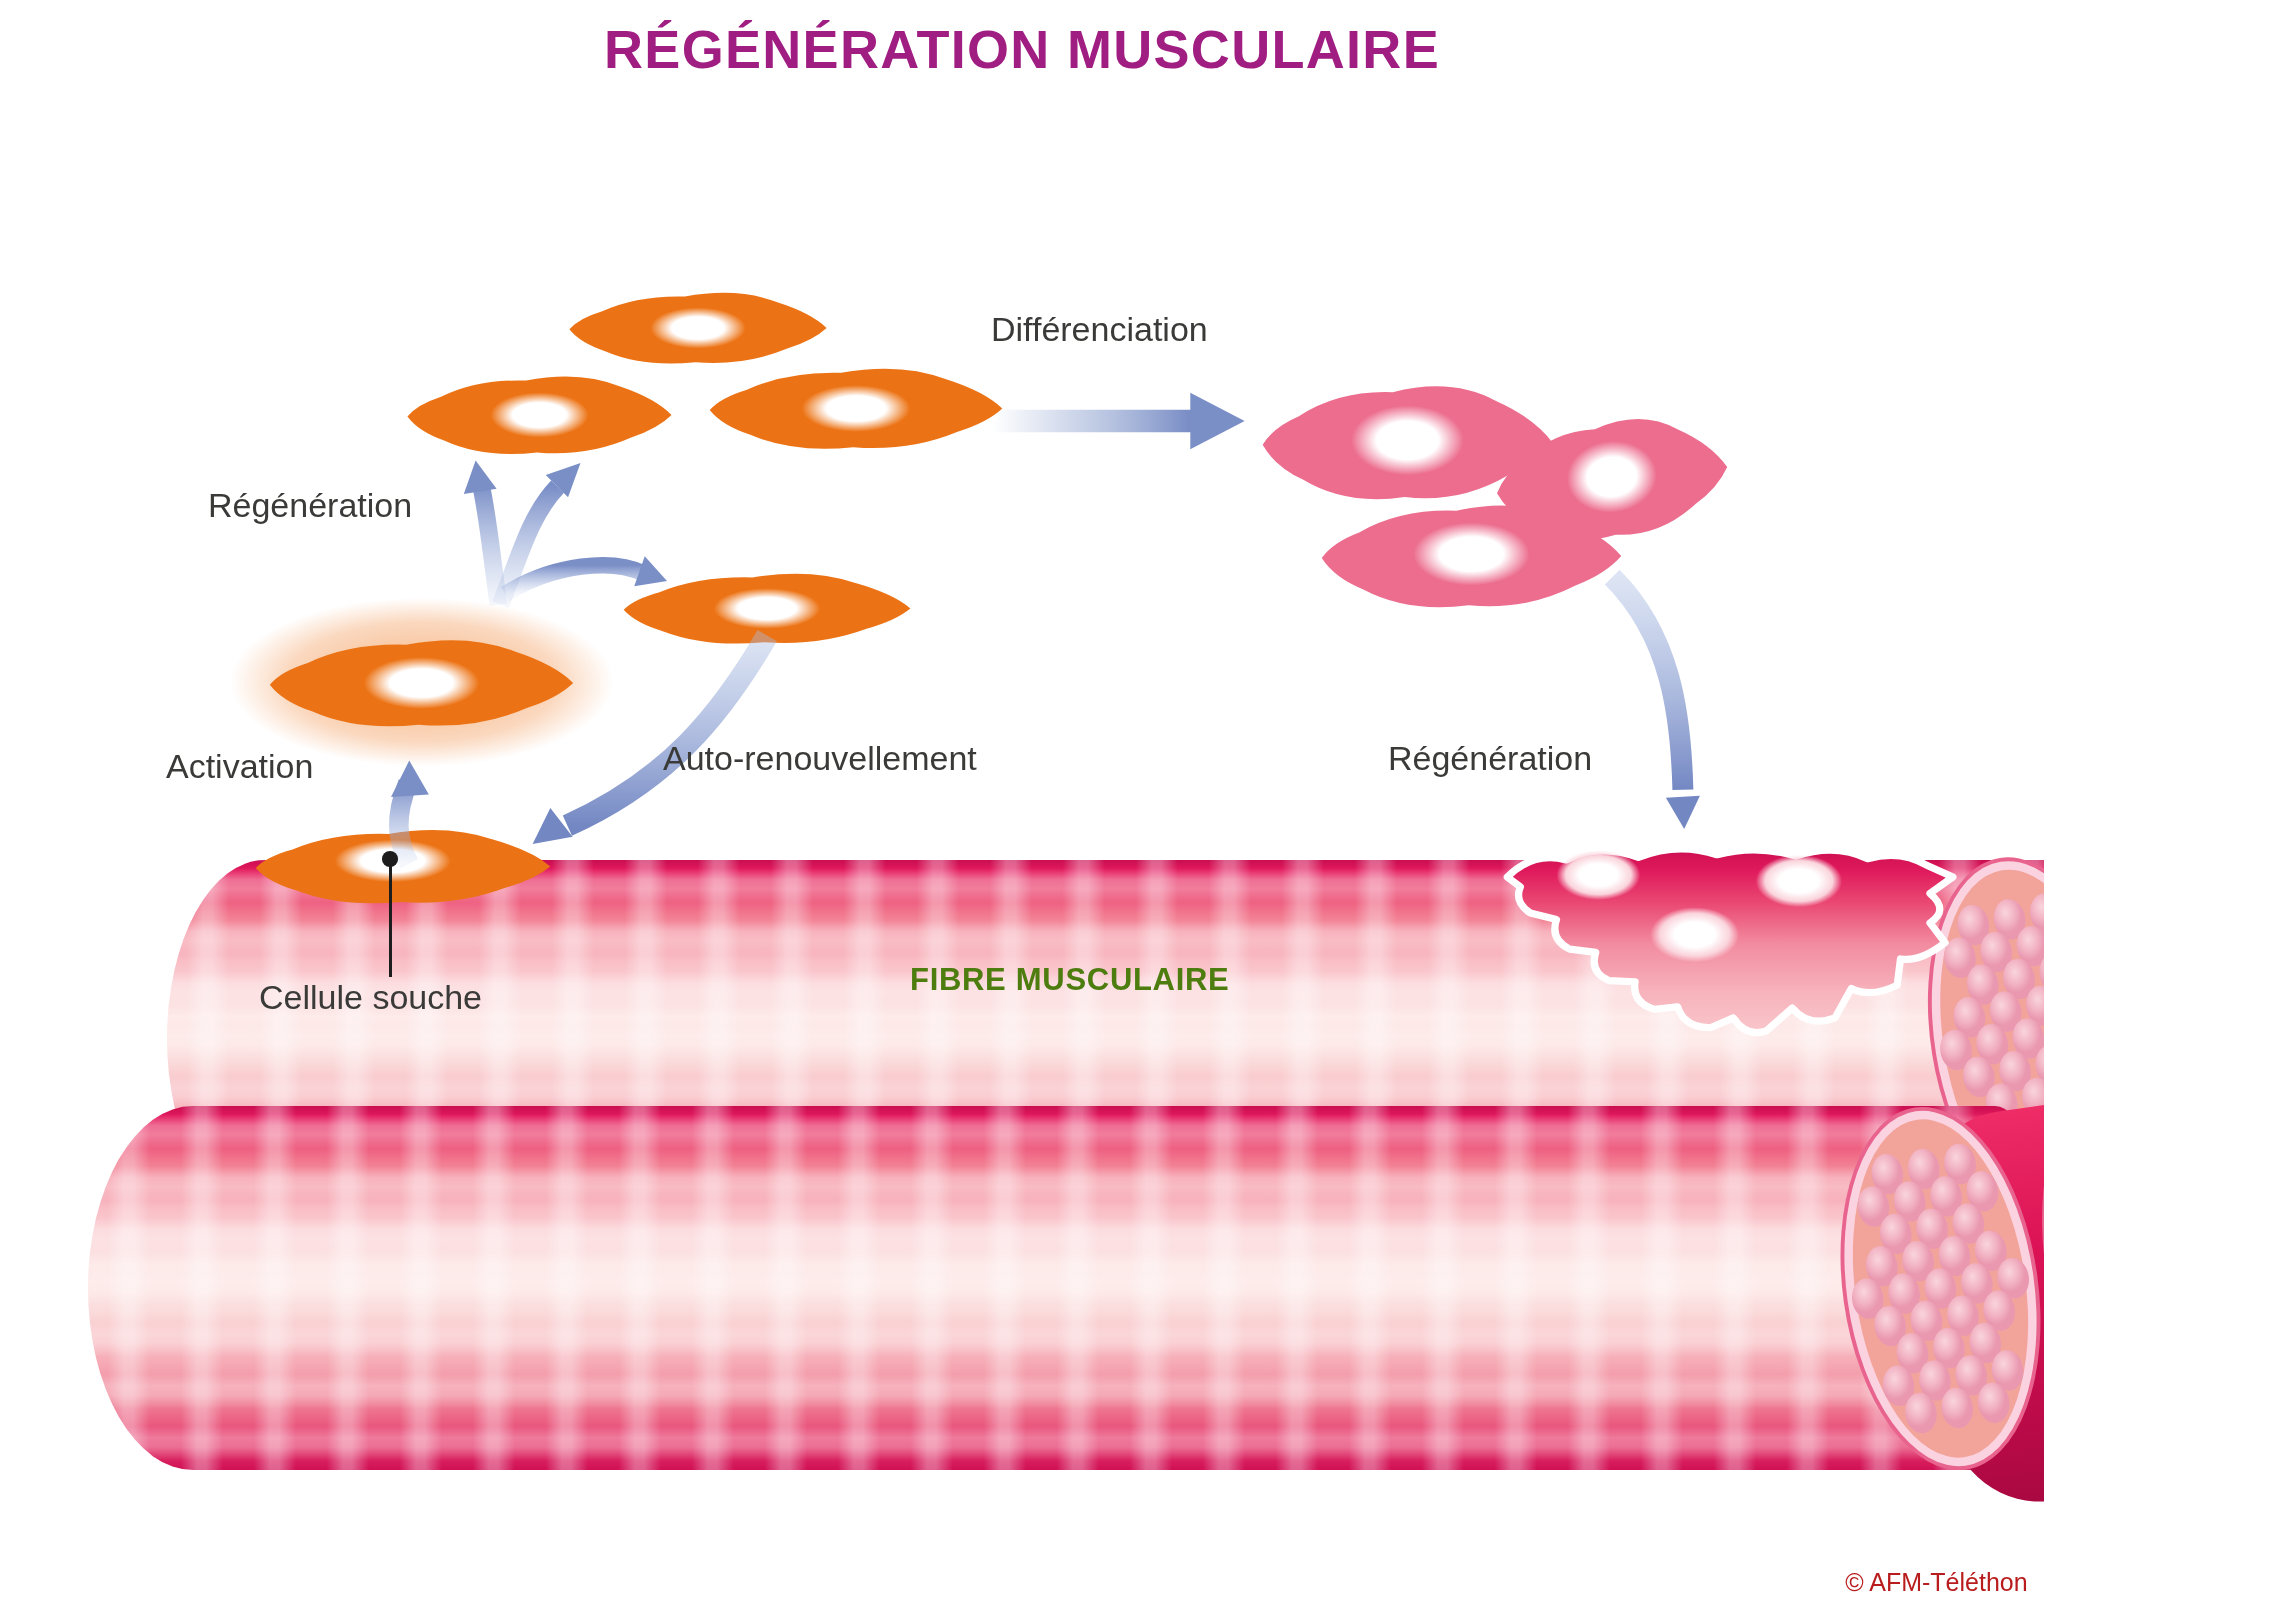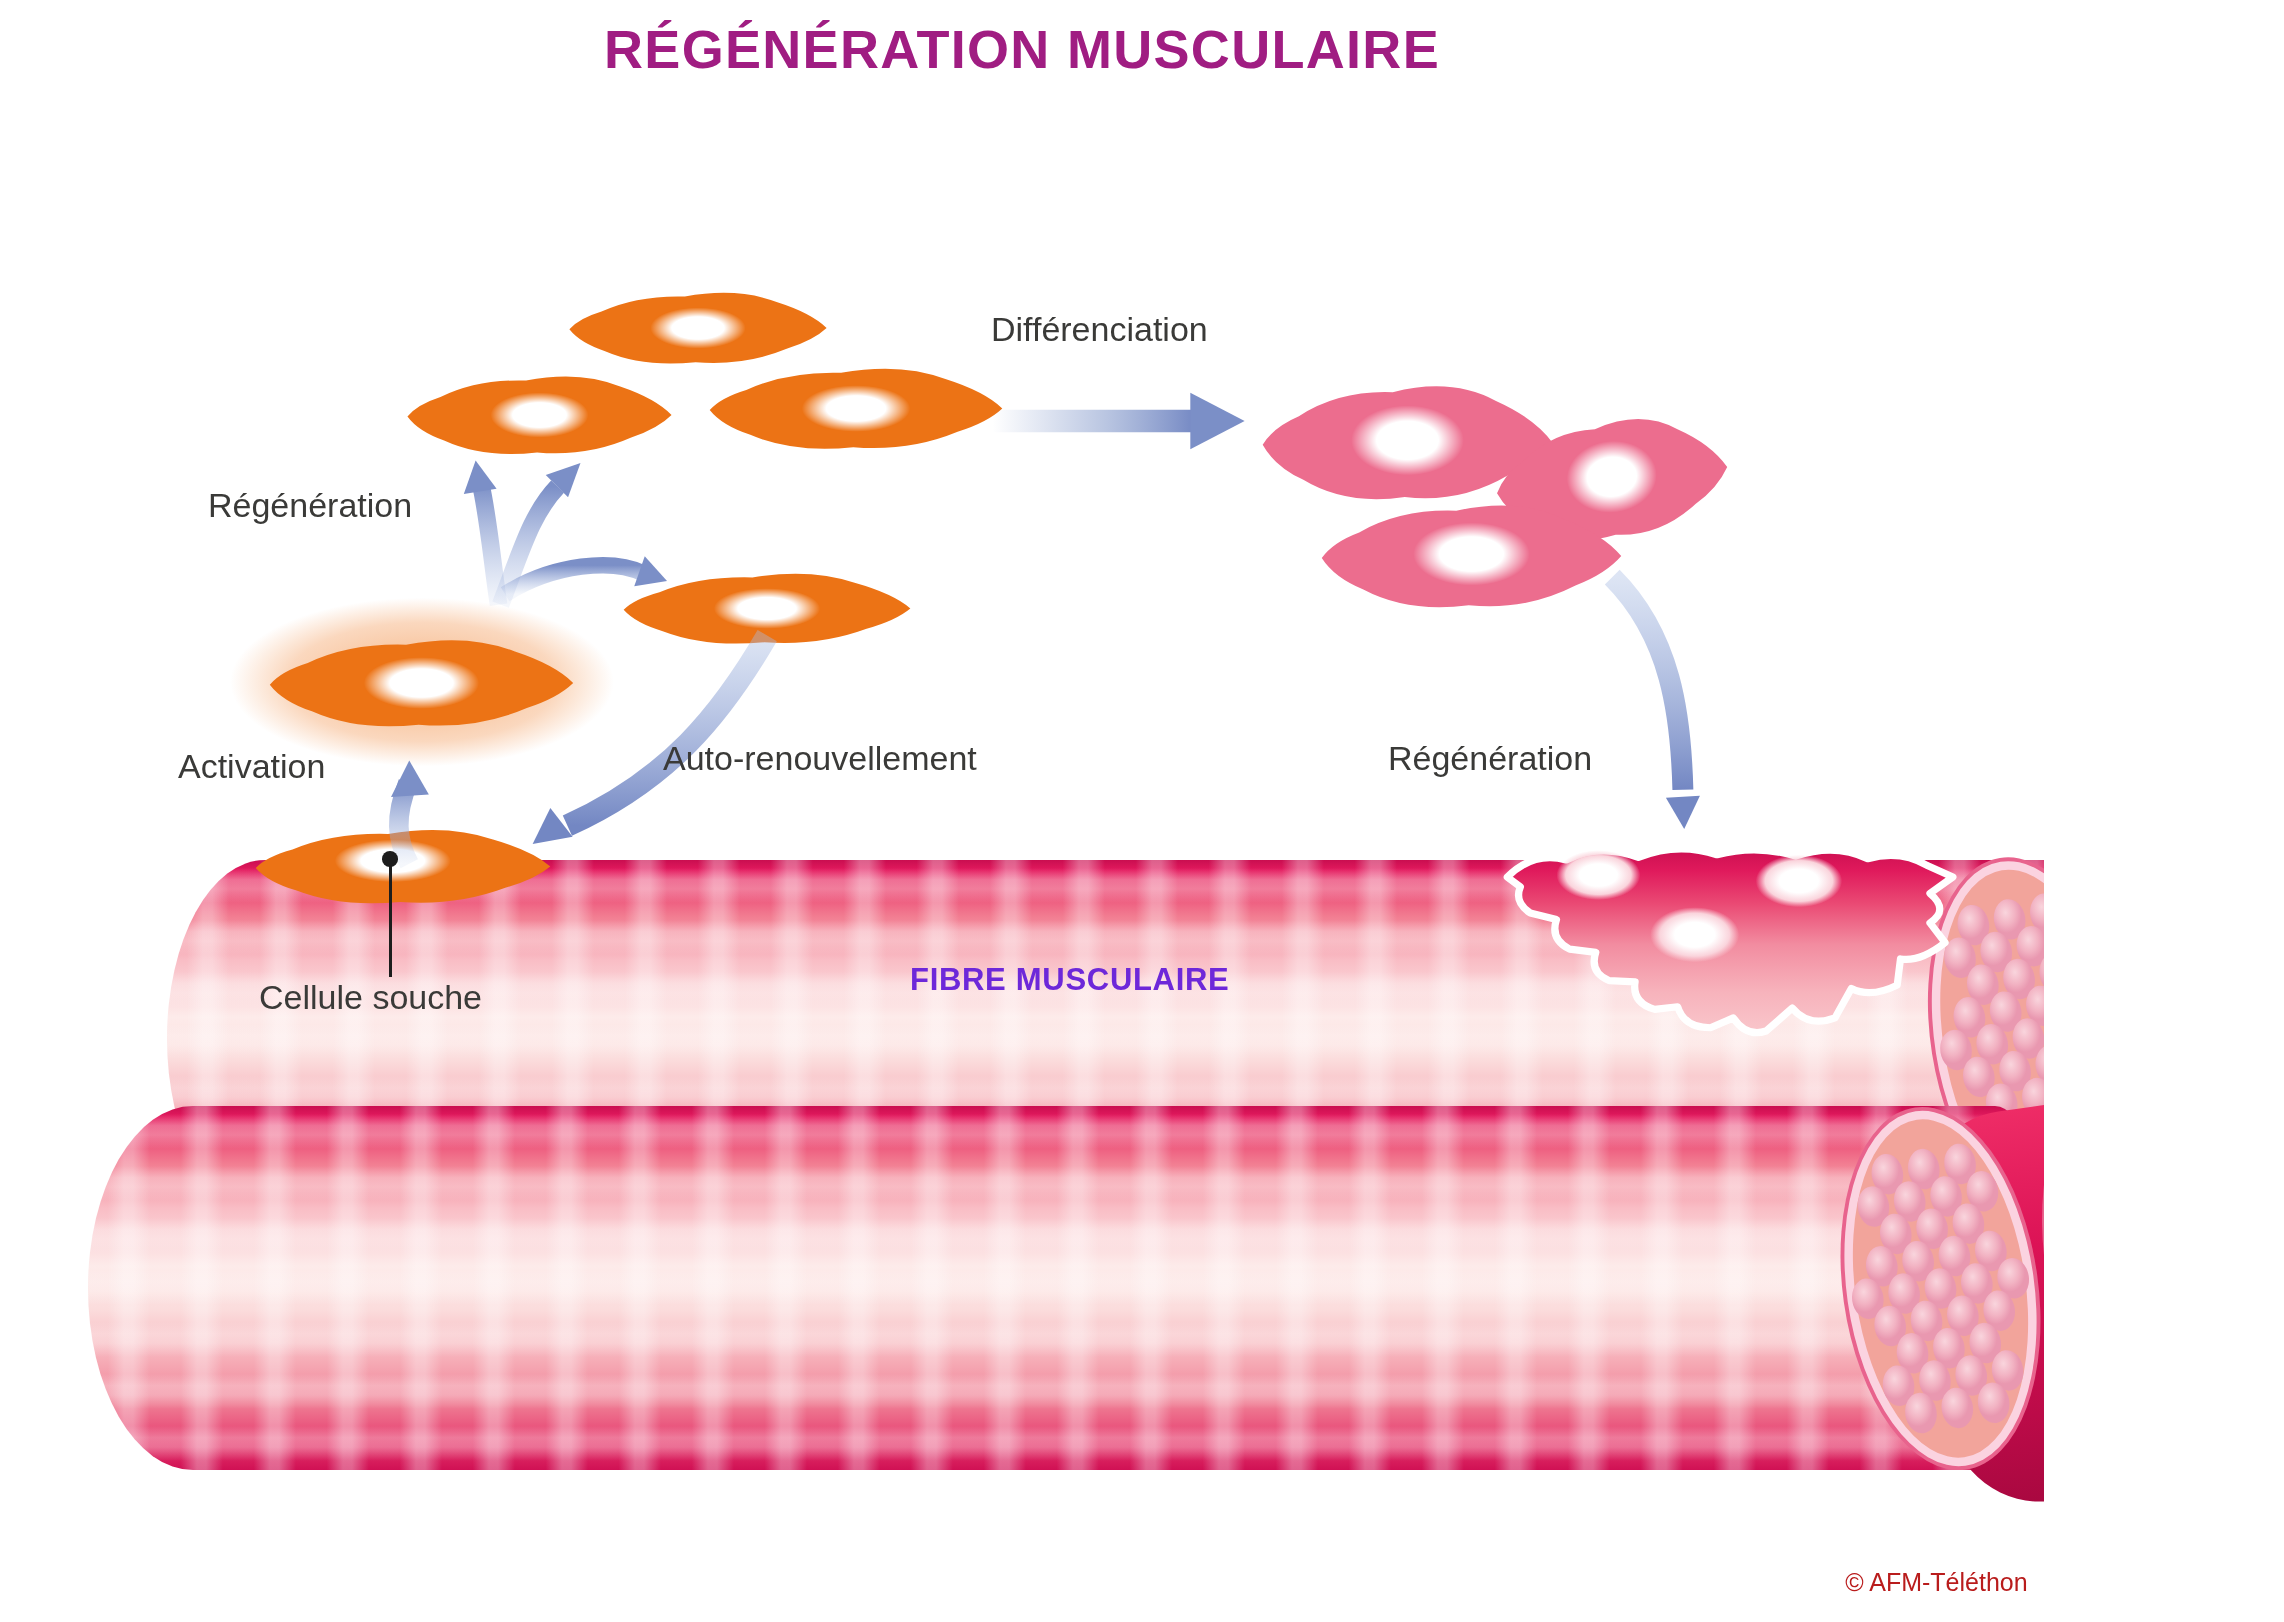--- a/index.html
+++ b/index.html
@@ -2,21 +2,21 @@
 <html style="font-size:10.5px"><head>
 <meta charset="utf-8">
 <style>
   html,body{margin:0;padding:0;background:#fff;}
   #canvas{position:relative;width:2044px;height:1622px;background:#fff;overflow:hidden;
           font-family:"Liberation Sans",sans-serif;}
   .abs{position:absolute;}
   #title{left:0;right:0;top:18.4px;text-align:center;font-size:54px;font-weight:800;
          letter-spacing:1.3px;color:#A01D82;}
   .lbl{font-size:34px;color:#3A3A38;white-space:nowrap;}
-  .lbl-bold{font-size:31px;font-weight:700;color:#6d28d9;letter-spacing:0.7px;white-space:nowrap;}
+  .lbl-bold{font-size:31px;font-weight:700;color:#4d7c0f;letter-spacing:0.7px;white-space:nowrap;}
   #credit{font-size:25px;color:#b91c1c;}
   
   .fiber{
     background:
       repeating-linear-gradient(90deg, rgba(255,255,255,0) 0px, rgba(255,255,255,0) 19.7px,
         rgba(255,255,255,.34) 36px, rgba(255,255,255,.34) 45px,
         rgba(255,255,255,0) 62px, rgba(255,255,255,0) 73px),
       repeating-linear-gradient(180deg, rgba(255,255,255,0) 0px, rgba(255,255,255,0) 7.9px,
         rgba(255,252,250,.30) 19.7px, rgba(255,252,250,.30) 29px,
         rgba(255,255,255,0) 43px, rgba(255,255,255,0) 52px),
@@ -292,21 +292,21 @@
   <svg class="abs arrow" style="left:1573px;top:564px;width:157px;height:275px" viewBox="0 0 240 420">
     <path d="M60,20 C150,110 165,230 168,345" stroke="url(#agDown)" stroke-width="32" fill="none"></path>
     <polygon points="170,405 194,354 142,357" fill="#7387C3"></polygon>
   </svg>
 
   <div id="leader-dot" class="abs"></div>
   <div id="leader-line" class="abs"></div>
 
   <div class="abs lbl txt" style="left:208px;top:486px">Régénération</div>
   <div class="abs lbl txt" style="left:991px;top:310px">Différenciation</div>
-  <div class="abs lbl txt" style="left:178px;top:747px">Activation</div>
+  <div class="abs lbl txt" style="left:166px;top:747px">Activation</div>
   <div class="abs lbl txt" style="left:663px;top:739px">Auto-renouvellement</div>
   <div class="abs lbl txt" style="left:1388px;top:739px">Régénération</div>
   <div class="abs lbl txt" style="left:259px;top:978px">Cellule souche</div>
   <div class="abs lbl-bold txt" style="left:910px;top:962px">FIBRE MUSCULAIRE</div>
   <div id="credit" class="abs txt" style="right:16.4px;top:1568px">© AFM-Téléthon</div>
 
 </div>
 
 
 </body></html>

